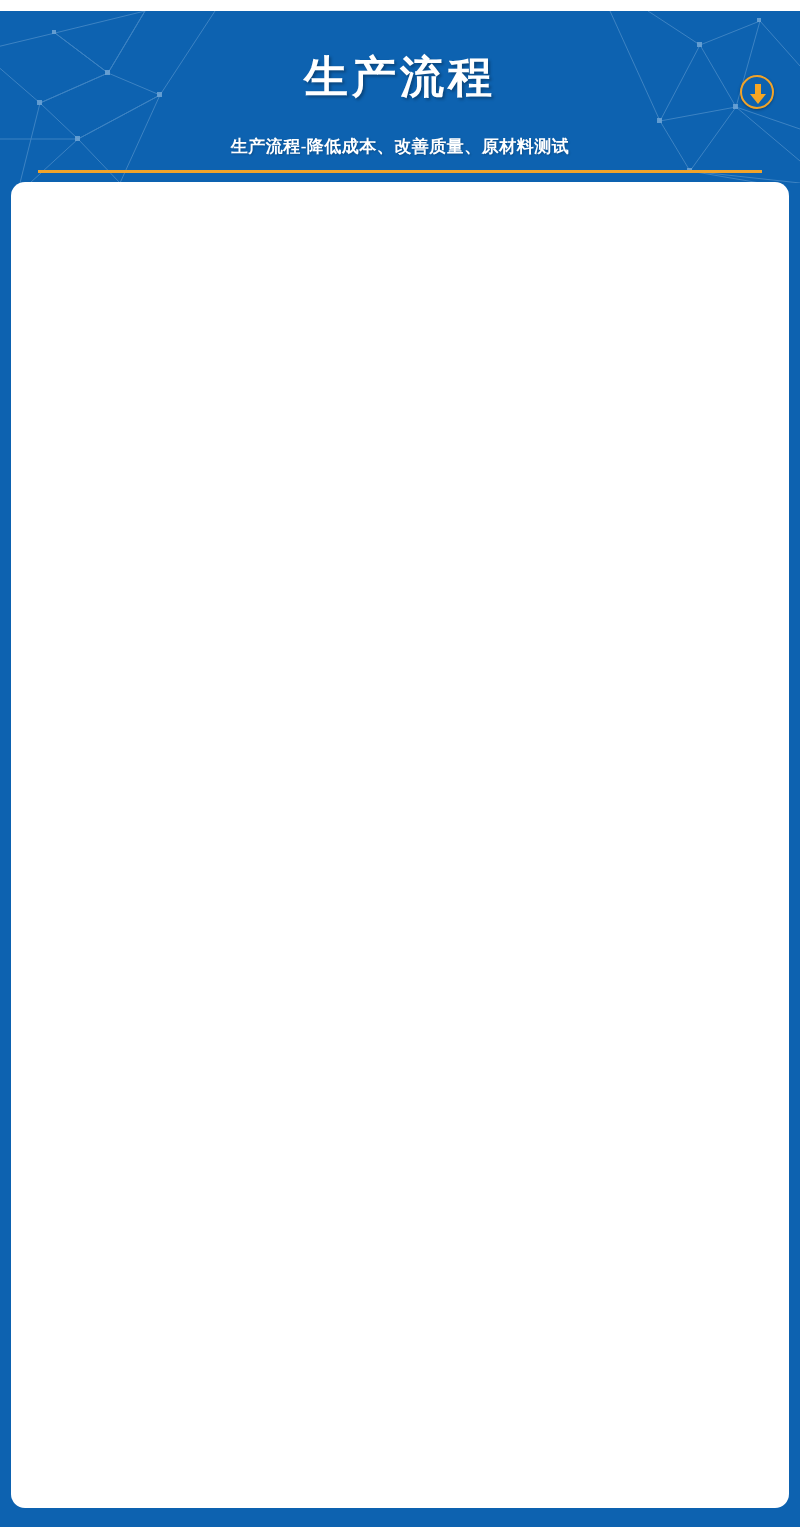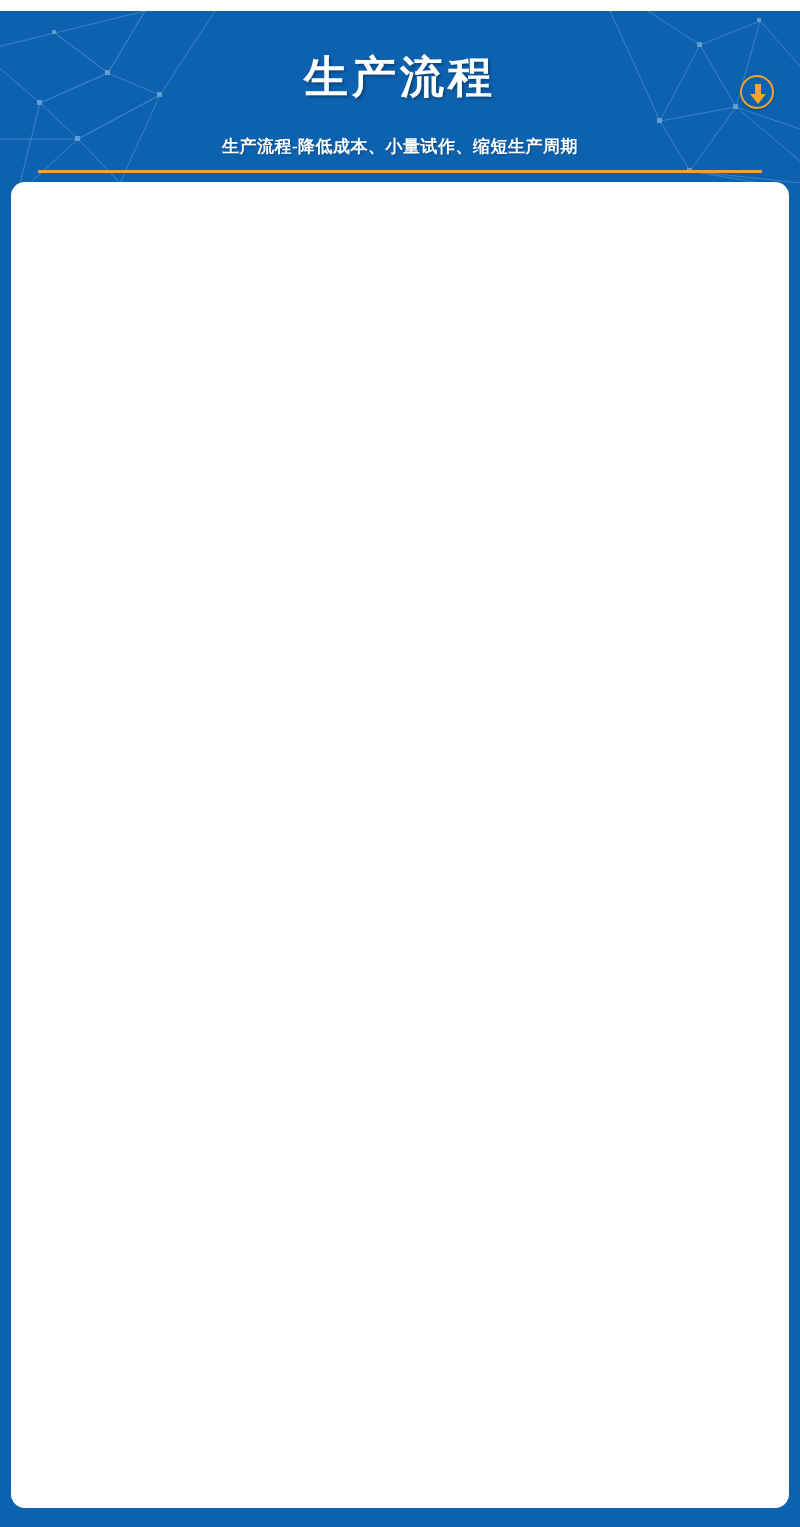--- a/index.html
+++ b/index.html
@@ -252,21 +252,21 @@
         <rect x="733" y="93" width="5" height="5"></rect>
         <rect x="657" y="107" width="5" height="5"></rect>
         <rect x="687" y="157" width="5" height="5"></rect>
         <rect x="757" y="7" width="4" height="4"></rect>
       </g>
     </svg>
   </div>
 
   <div class="header">
     <div class="header-title">生产流程</div>
-    <div class="header-sub">生产流程-降低成本、小量试作、缩短生产周期</div>
+    <div class="header-sub">生产流程-降低成本、改善质量、原材料测试</div>
     <div class="dl-icon">
       <span class="shaft"></span>
       <span class="head"></span>
     </div>
   </div>
   <div class="hr-orange"></div>
 
   <div class="card"></div>
 
   <div class="sec-head blue">生产流程:</div>

